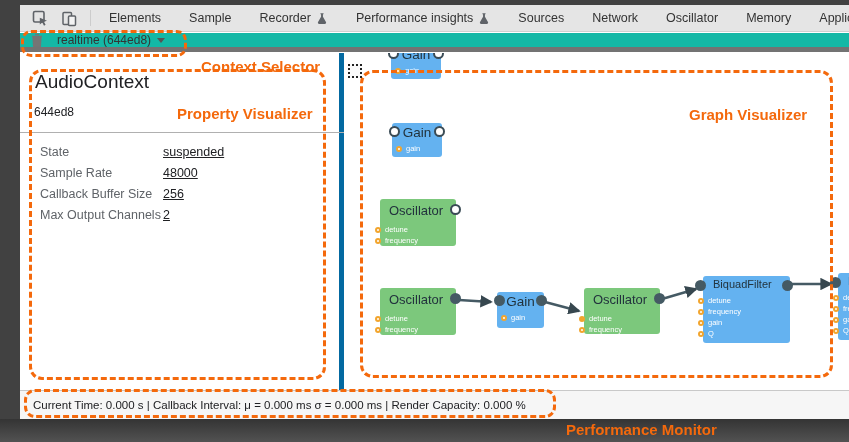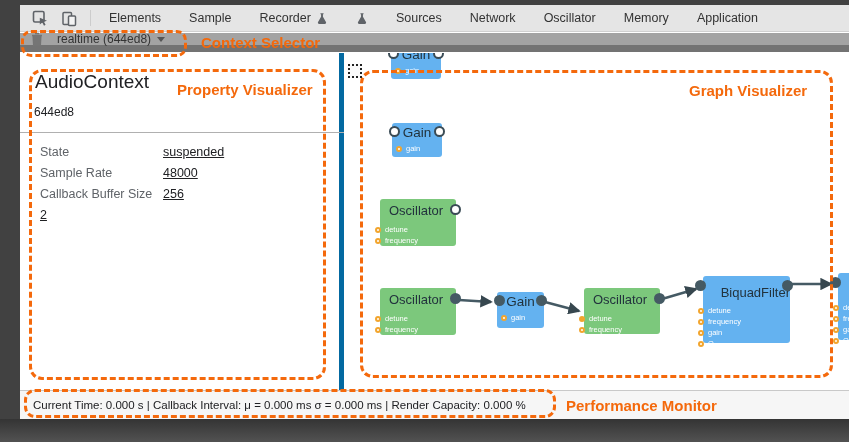--- a/index.html
+++ b/index.html
@@ -11,22 +11,22 @@
 
   
   .tabbar { position:absolute; left:0; top:0; width:100%; height:27px; background:#e5e5e5;
     border-bottom:1px solid #d0d0d0; display:flex; align-items:center; white-space:nowrap; overflow:hidden; }
   .ticon { width:18px; height:18px; margin-left:11px; display:flex; align-items:center; justify-content:center; flex:none; }
   .tdivider { width:1px; height:16px; background:#ccc; margin:0 4px 0 12px; flex:none; }
   .tabs { display:flex; align-items:center; height:100%; }
   .tab { padding:0 14px; font-size:12.5px; color:#333; display:flex; align-items:center; gap:5px; height:100%; }
 
   
-  .toolbar { position:absolute; left:0; top:28px; width:100%; height:19px; background:#a3a3a3;
-    border-bottom:7px solid #737373; display:flex; align-items:center; }
+  .toolbar { position:absolute; left:0; top:28px; width:100%; height:19px; background:#14b8a6;
+    border-bottom:5px solid #737373; display:flex; align-items:center; }
   .trash { margin-left:10px; display:flex; }
   .ctx-select { margin-left:13px; font-size:12px; color:#333; display:flex; align-items:center; }
   .caret { width:0; height:0; border-left:4px solid transparent; border-right:4px solid transparent;
     border-top:5px solid #555; margin-left:6px; }
 
   
   .inspector { position:absolute; left:0; top:48px; width:324px; height:337px; background:#fff;
     border-right:5px solid #0369a1; }
   .ai-title { position:absolute; left:15px; top:18px; font-size:19px; color:#202124; }
   .ai-id { position:absolute; left:14px; top:52px; font-size:12px; color:#202124; }
@@ -36,39 +36,39 @@
   .prop-label { width:123px; color:#5f6368; }
   .prop-value { color:#202124;text-decoration:underline; }
 
   
   .graph { position:absolute; left:325px; top:48px; width:504px; height:337px; background:#fff; overflow:hidden; }
   .edges { position:absolute; left:0; top:0; }
   .audio-node { position:absolute; border-radius:3px; }
   .audio-node .title { display:block; color:#22333d; font-weight:500; }
   .n-gain .title { text-align:center; font-size:13.5px; margin-top:2px; }
   .n-osc .title { font-size:13px; margin:4px 0 0 9px; }
-  .n-bqf .title { font-size:13px; margin:9px 0 0 10px;text-align:right; }
+  .n-bqf .title { font-size:11px; margin:2px 0 0 10px; }
   .port { position:absolute; width:11px; height:11px; border:2.5px solid #3a4b55; border-radius:50%; background:#fff; }
   .port.filled { background:#455a64; border-color:#455a64; }
   .param { display:flex; align-items:center; height:11px; }
   .n-gain .param { margin-left:4px; margin-top:3px; }
   .n-osc .param, .n-bqf .param { margin-left:-5px; }
   .n-osc .params { margin-top:6px; } .n-bqf .params { margin-top:5px; }
   .pp { width:6px; height:6px; border:2px solid #f2a52e; border-radius:50%; background:#fff; flex:none; }
   .param.connected .pp { background:#f2a52e; }
   .pl { font-size:7.5px; margin-left:4px; color:#fff; }
 
   
   .statusbar { position:absolute; left:0; top:385px; width:100%; height:29px; background:#f6f6f6;
     border-top:1px solid #c9c9c9; display:flex; align-items:center; padding-left:13px;
     font-size:11.5px; color:#202124; }
 
   
   .anno-box { position:absolute; border:3px dashed #f4690c; border-radius:13px; pointer-events:none; }
-  .anno-label { position:absolute; color:#f4690c; font-weight:bold; font-size:15px; pointer-events:none; }
+  .anno-label { position:absolute; color:#f4690c; font-weight:bold; font-size:15px; pointer-events:none;margin-top:24px; }
   .corner-marker { position:absolute; width:14px; height:14px; border:2px dotted #222; background:#fafafa; }
   svg { display:block; }
 </style>
 </head>
 <body>
 
 <div class="root">
 
   <div class="bottom-band"></div>
 
@@ -97,20 +97,21 @@
           </div>
           <div class="tab">
             <span>Recorder</span>
             <span>
               <svg width="12" height="13" viewBox="0 0 14 14">
                 <path d="M5.2 1h3.6v1h-.7v3l3.5 6.1c.6 1-.1 2.4-1.3 2.4H3.7c-1.2 0-1.9-1.4-1.3-2.4L5.9 5V2h-.7Z" fill="#5f6368"></path>
               </svg>
             </span>
           </div>
           <div class="tab">
+            <span>Performance insights</span>
             <span>
               <svg width="12" height="13" viewBox="0 0 14 14">
                 <path d="M5.2 1h3.6v1h-.7v3l3.5 6.1c.6 1-.1 2.4-1.3 2.4H3.7c-1.2 0-1.9-1.4-1.3-2.4L5.9 5V2h-.7Z" fill="#5f6368"></path>
               </svg>
             </span>
           </div>
           <div class="tab">
             <span>Sources</span>
           </div>
           <div class="tab">
@@ -152,20 +153,21 @@
           </div>
           <div class="prop-row">
             <span class="prop-label">Sample Rate</span>
             <span class="prop-value">48000</span>
           </div>
           <div class="prop-row">
             <span class="prop-label">Callback Buffer Size</span>
             <span class="prop-value">256</span>
           </div>
           <div class="prop-row">
+            <span class="prop-label">Max Output Channels</span>
             <span class="prop-value">2</span>
           </div>
         </div>
     </div>
 
     <div class="graph" id="graph">
       <svg class="edges" width="504" height="337">
         <defs>
           <marker id="arrow" viewBox="0 0 10 10" refX="8.5" refY="5" markerWidth="5" markerHeight="5" orient="auto-start-reverse">
             <path d="M0 0 L10 5 L0 10 Z" fill="#37474f"></path>

